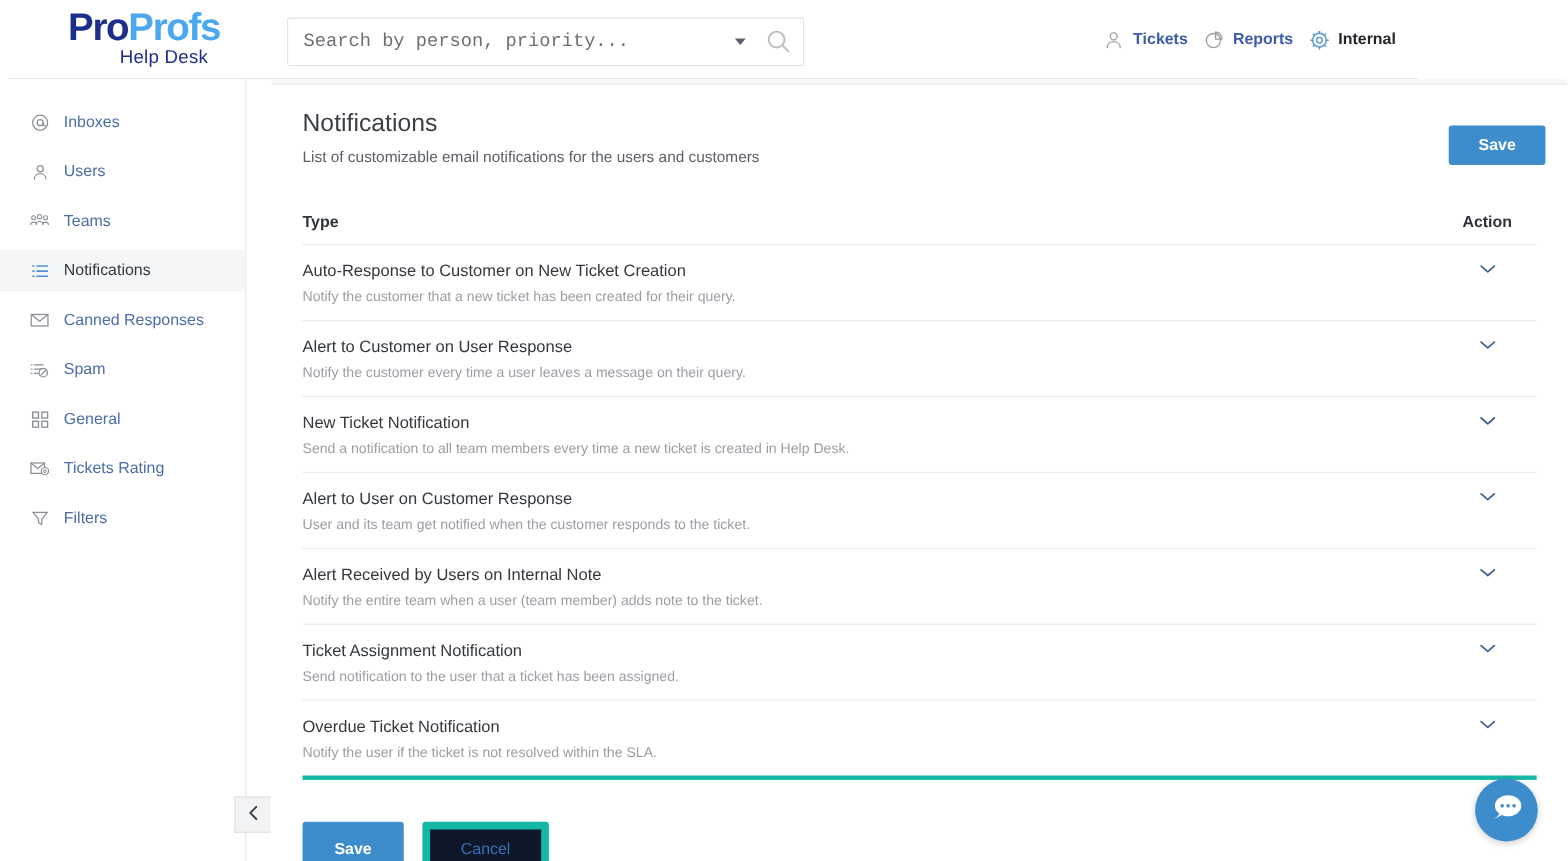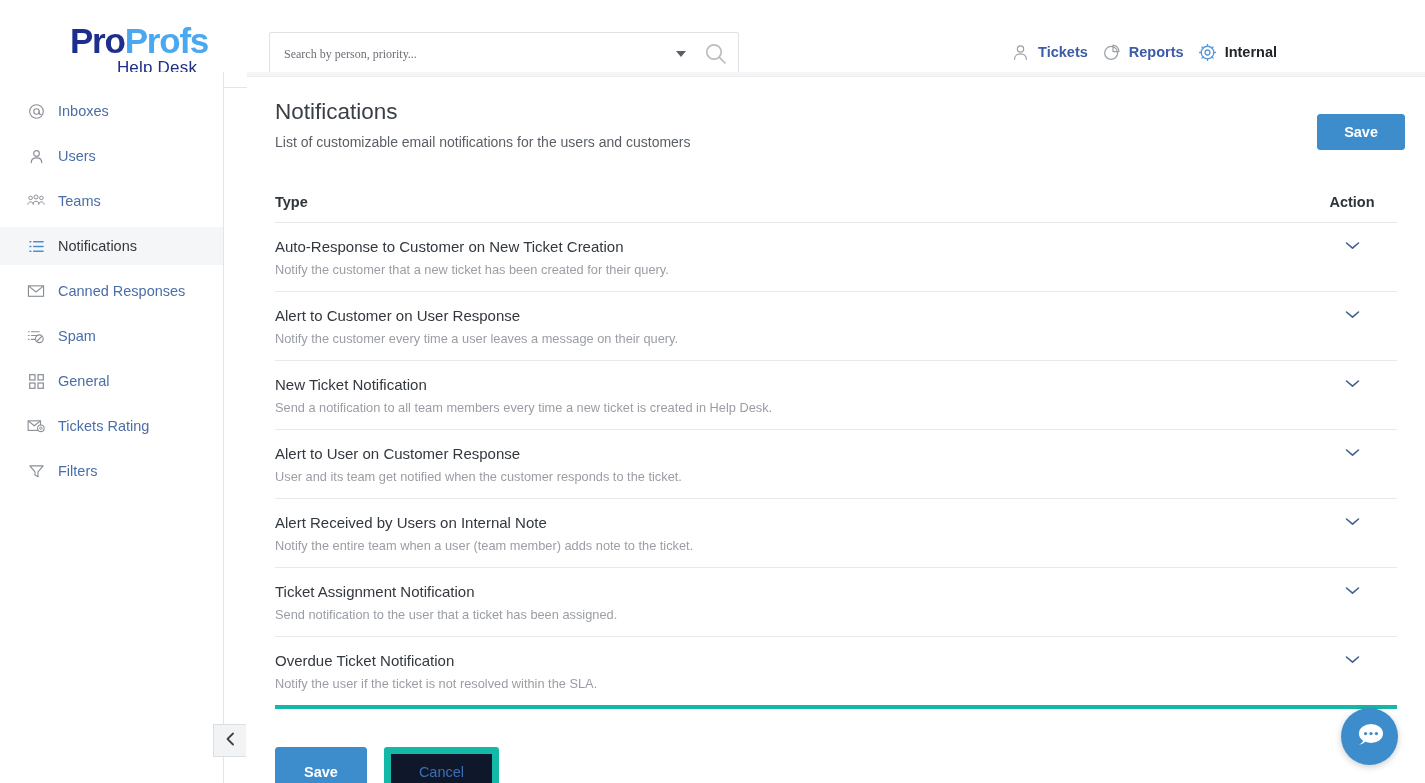--- a/index.html
+++ b/index.html
@@ -6,23 +6,23 @@
   html, body {
     width: 1425px; height: 783px;
     font-family: "Liberation Sans", sans-serif;
     background: #ffffff;
     overflow: hidden;
   }
   body { position: relative; }
 
   
   .topbar {
-    position: absolute; left: 16px; top: 0; width: 1281px; height: 72px;
+    position: absolute; left: 8px; top: 0; width: 1281px; height: 72px;
     background: #ffffff; border-bottom: 1px solid #e3e6e8;
-    display: flex; align-items: center; margin-top: 16px;
+    display: flex; align-items: center;
   }
   .logo-wrap {
     width: 246px; height: 72px; display: flex; flex-direction: column;
     align-items: center; justify-content: center; padding-bottom: 2px;
   }
   .logo-main {
     font-size: 35px; font-weight: bold; letter-spacing: -1.2px;
     line-height: 34px; white-space: nowrap;
   }
   .logo-pro { color: #1d2f8c; }
@@ -33,22 +33,22 @@
   }
 
   .search-box {
     position: absolute; left: 253px; top: 16px;
     width: 470px; height: 44px;
     border: 1px solid #e0e3e6; background: #fff; border-radius: 2px;
     display: flex; align-items: center;
   }
   .search-input {
     flex: 1; border: 0; outline: none; background: transparent;
-    font-family: Liberation Serif, serif;
-    font-size: 12px; color: #0c4a6e; padding: 0 14px;
+    font-family: Liberation Mono, monospace;
+    font-size: 17px; color: #0c4a6e; padding: 0 14px;
   }
   .search-input::placeholder { color: #6b7075; }
   .search-caret {
     width: 26px; display: flex; align-items: center; justify-content: center;
     cursor: pointer;
   }
   .search-caret i {
     display: block; width: 0; height: 0;
     border-left: 5px solid transparent; border-right: 5px solid transparent;
     border-top: 6px solid #59606b;

